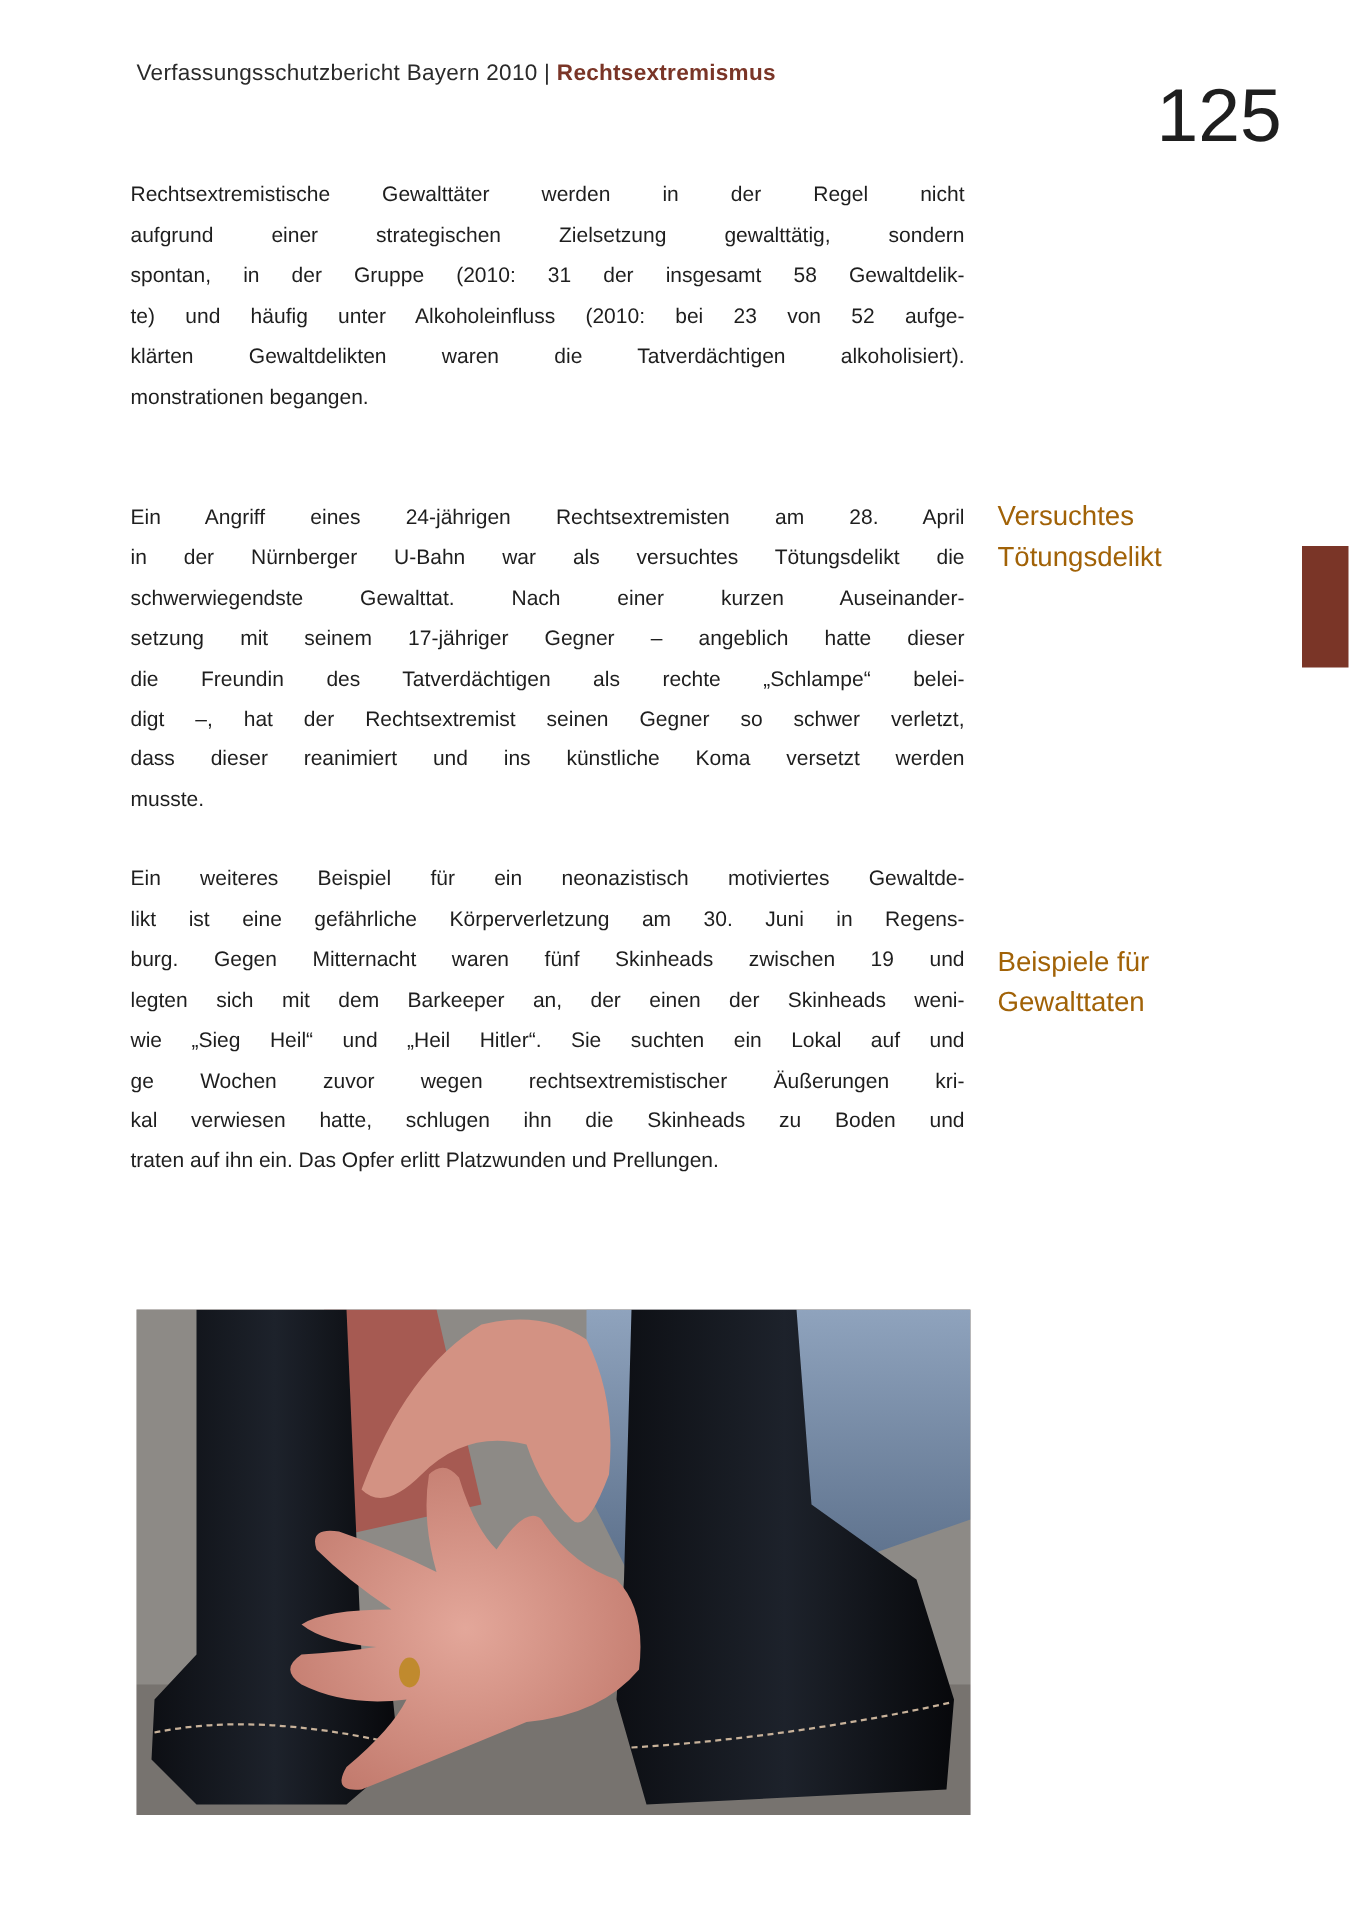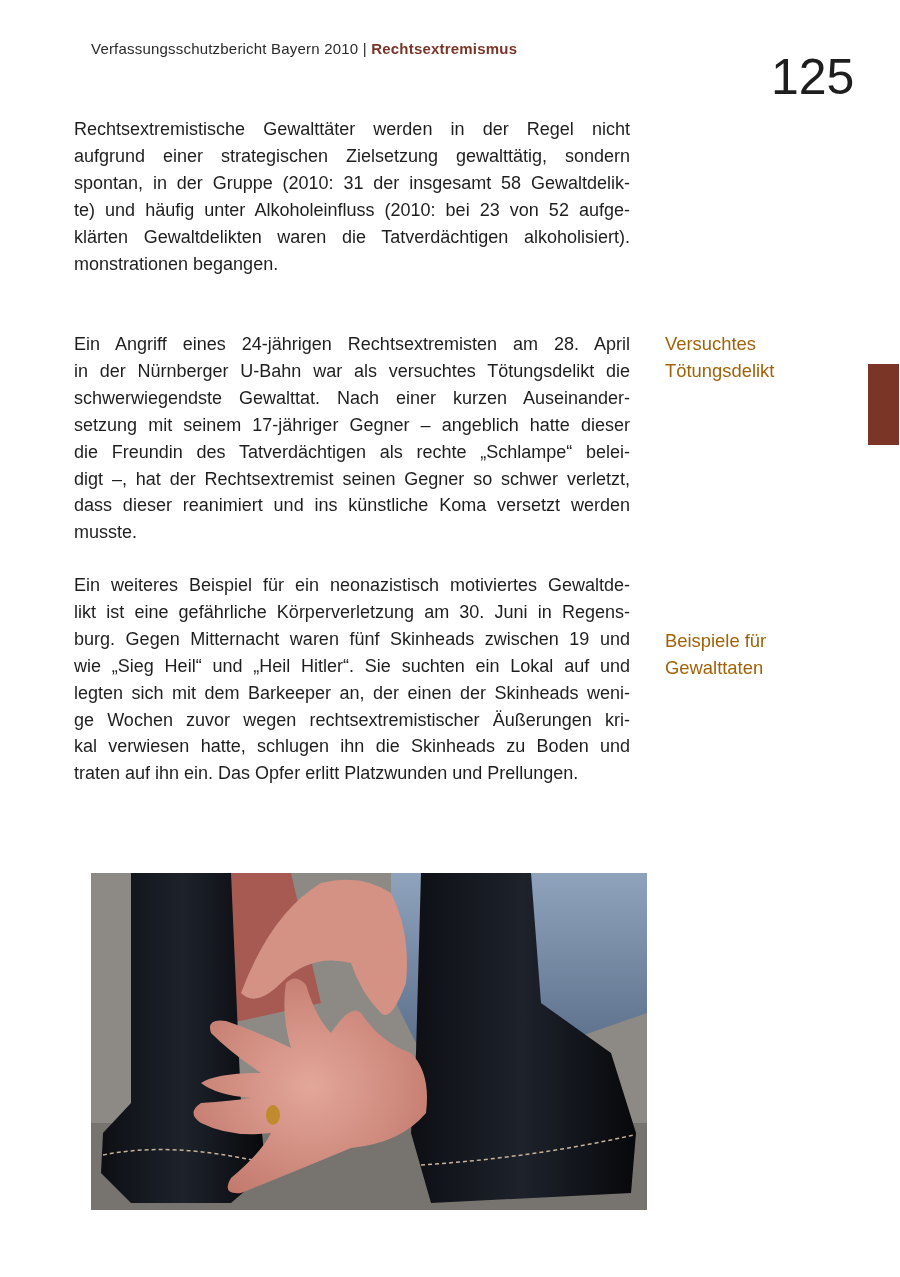--- a/index.html
+++ b/index.html
@@ -13,22 +13,22 @@
       font-size: 15px; letter-spacing: 0.2px; color: #2a2a2a;
       white-space: nowrap;
     }
     .running-head .sep { color: #2a2a2a; }
     .running-head .section { color: #7a3527; font-weight: bold; }
     .page-number {
       position: absolute; left: 771px; top: 52px;
       font-size: 50px; color: #1e1e1e; line-height: 50px;
     }
     .body-text {
-      position: absolute; left: 74px; width: 556px;
-      font-size: 18px; line-height: 26.9px;
+      position: absolute; left: 87px; width: 556px;
+      font-size: 14px; line-height: 26.9px;
       text-align: justify; hyphens: manual;
       color: #1e1e1e;
     }
     .body-text .line {
       display: block; text-align: justify; text-align-last: justify;
       white-space: nowrap; overflow: visible;
     }
     .body-text .line.last { text-align-last: left; }
     .margin-note {
       position: absolute; left: 665px;
@@ -79,22 +79,22 @@
   <div>Versuchtes</div>
   <div>Tötungsdelikt</div>
 </div>
 
 <div class="thumb-tab"></div>
 
 <div class="body-text" style="top:572px;">
   <span class="line">Ein weiteres Beispiel für ein neonazistisch motiviertes Gewaltde-</span>
   <span class="line">likt ist eine gefährliche Körperverletzung am 30. Juni in Regens-</span>
   <span class="line">burg. Gegen Mitternacht waren fünf Skinheads zwischen 19 und</span>
+  <span class="line">legten sich mit dem Barkeeper an, der einen der Skinheads weni-</span>
   <span class="line">wie „Sieg Heil“ und „Heil Hitler“. Sie suchten ein Lokal auf und</span>
-  <span class="line">legten sich mit dem Barkeeper an, der einen der Skinheads weni-</span>
   <span class="line">ge Wochen zuvor wegen rechtsextremistischer Äußerungen kri-</span>
   <span class="line">kal verwiesen hatte, schlugen ihn die Skinheads zu Boden und</span>
   <span class="line last">traten auf ihn ein. Das Opfer erlitt Platzwunden und Prellungen.</span>
 </div>
 <div class="margin-note" style="top:584px;margin-top:44px;">
   <div>Beispiele für</div>
   <div>Gewalttaten</div>
 </div>
 
 <div class="photo" title="Photo: a hand raised defensively on the ground between two black lace-up boots">

